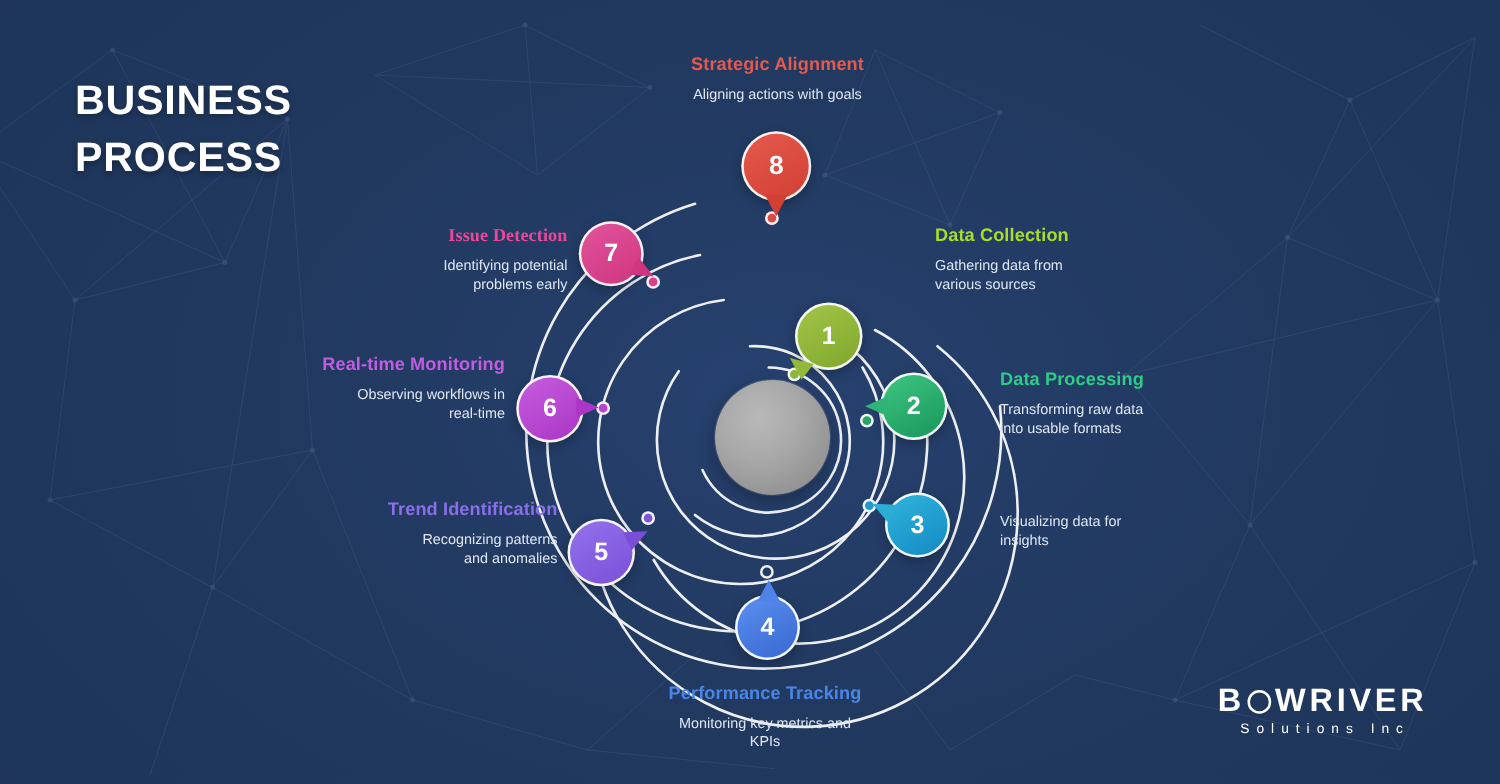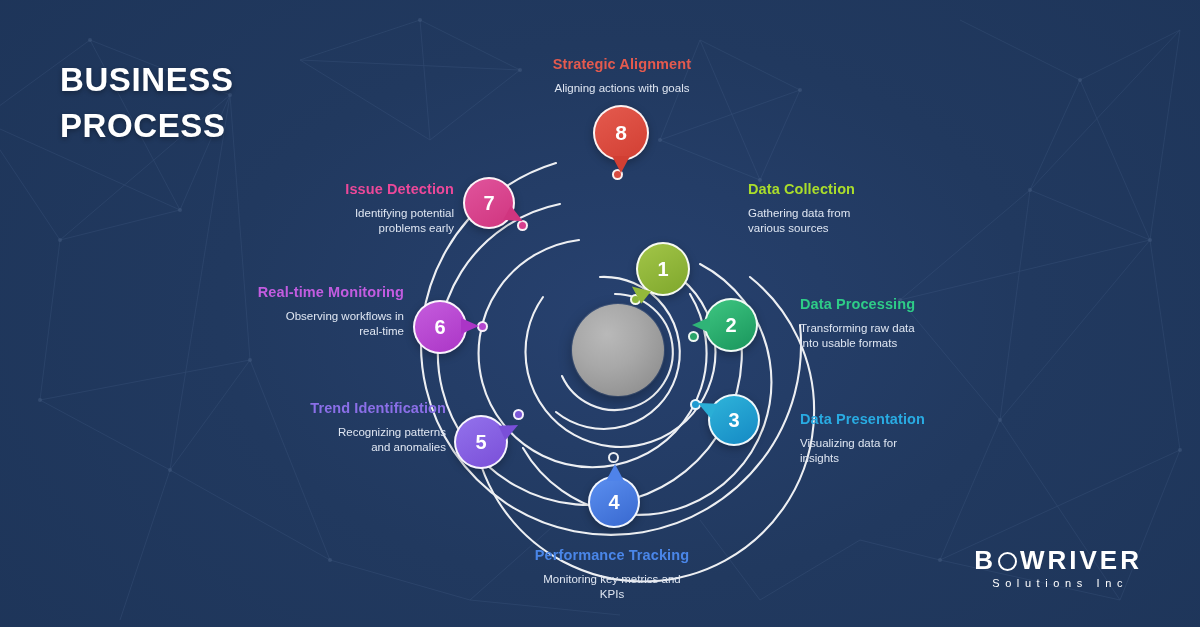--- a/index.html
+++ b/index.html
@@ -157,34 +157,34 @@
     </g>
   </svg>
 
   <div id="core" style="left:572px; top:304px; width:92px; height:92px;"></div>
 
   <div class="title">
     <div>BUSINESS</div>
     <div>PROCESS</div>
   </div>
 
-  <div class="lbl center" style="left:492px; top:56px; width:260px;">
+  <div class="lbl center" style="left:492px; top:44px; width:260px;">
     <div class="h" style="color:#e45a4e;">Strategic Alignment</div>
     <div class="d" style="white-space:pre-line;">Aligning actions with goals</div>
   </div>
   <div class="conn" style="left:612px; top:169px; width:11px; height:11px; background:#d94b40;"></div>
   <div class="bub" style="left:593px; top:105px; width:56px; height:56px; font-size:21px;
               background:linear-gradient(150deg,#e45a4e 0%,#d23f33 100%);">
     <span>8</span>
     <i class="tail" style="left:17px; bottom:-14px; border-left:9px solid transparent;
               border-right:9px solid transparent; border-top:17px solid #d23f33;"></i>
   </div>
 
   <div class="lbl left" style="left:284px; top:181px; width:170px;">
-    <div class="h" style="color:#ec4899;">Issue Detection</div>
+    <div class="h" style="color:#ec4899;font-family:Liberation Serif, serif;">Issue Detection</div>
     <div class="d" style="white-space:pre-line;">Identifying potential
 problems early</div>
   </div>
   <div class="conn" style="left:517px; top:220px; width:11px; height:11px; background:#d93f8e;"></div>
   <div class="bub" style="left:463px; top:177px; width:52px; height:52px; font-size:20px;
               background:linear-gradient(150deg,#e0549c 0%,#d0357f 100%);">
     <span>7</span>
     <i class="tail" style="right:-11px; bottom:2px; border-top:8px solid transparent;
               border-bottom:8px solid transparent; border-left:18px solid #d0357f;
               transform:rotate(28deg);"></i>
@@ -224,21 +224,20 @@
   </div>
   <div class="conn" style="left:608px; top:452px; width:11px; height:11px; background:transparent;"></div>
   <div class="bub" style="left:588px; top:476px; width:52px; height:52px; font-size:20px;
               background:linear-gradient(150deg,#5b8ff0 0%,#3868cf 100%);">
     <span>4</span>
     <i class="tail" style="left:16px; top:-14px; border-left:9px solid transparent;
               border-right:9px solid transparent; border-bottom:17px solid #4f83e9;"></i>
   </div>
 
   <div class="lbl right" style="left:800px; top:411px; width:200px;">
-    <div class="h" style="color:#29abe2;">Data Presentation</div>
     <div class="d" style="white-space:pre-line;">Visualizing data for
 insights</div>
   </div>
   <div class="conn" style="left:690px; top:399px; width:11px; height:11px; background:#1f9ad0;"></div>
   <div class="bub" style="left:708px; top:394px; width:52px; height:52px; font-size:20px;
               background:linear-gradient(150deg,#2fb4da 0%,#1489c4 100%);">
     <span>3</span>
     <i class="tail" style="left:-13px; top:3px; border-top:8px solid transparent;
               border-bottom:8px solid transparent; border-right:18px solid #2aaed6;
               transform:rotate(26deg);"></i>

